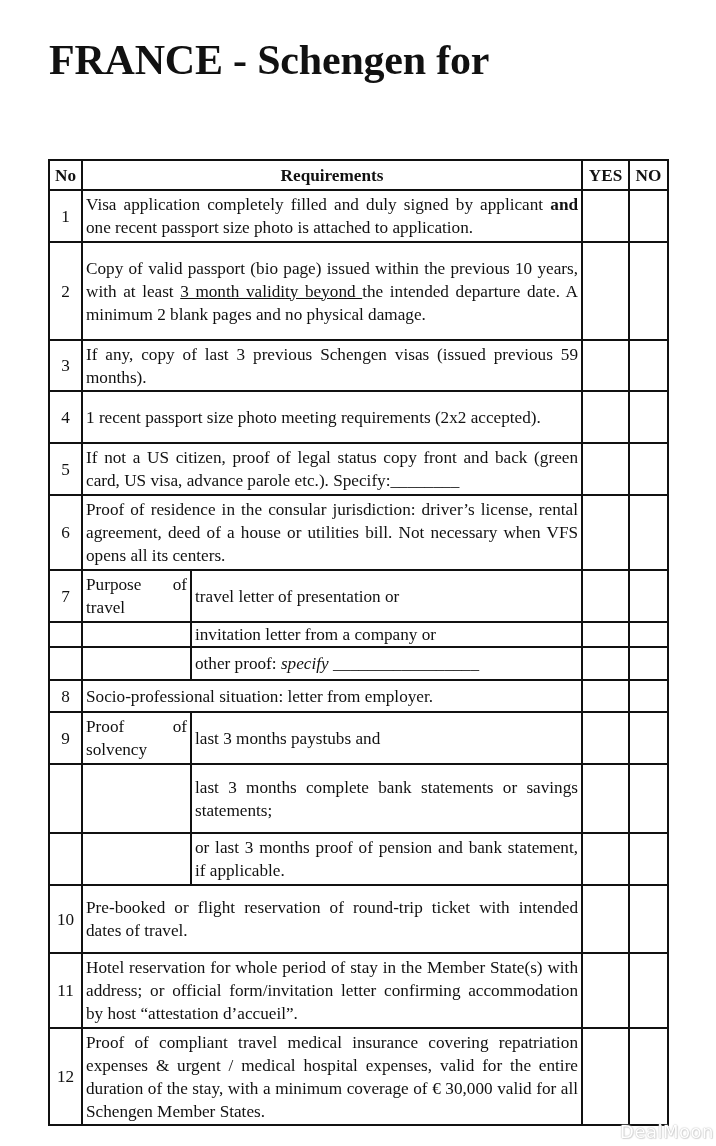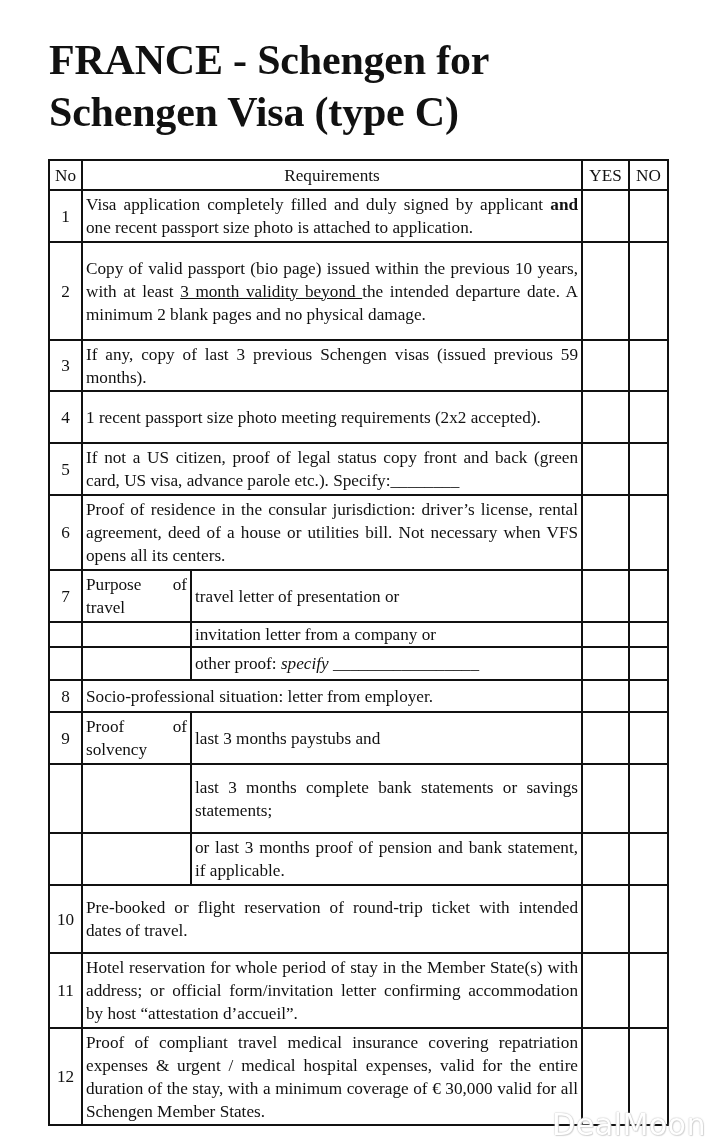--- a/index.html
+++ b/index.html
@@ -1,37 +1,36 @@
 <!DOCTYPE html>
 <html><head>
 <meta charset="utf-8">
 <style>
   html, body { margin: 0; padding: 0; background: #ffffff; }
   body { width: 716px; height: 1146px; position: relative; overflow: hidden; font-family: "Liberation Serif", "DejaVu Serif", serif; color: #111; }
   .title { position: absolute; left: 49px; top: 34px; font-weight: bold; font-size: 42px; line-height: 52px; letter-spacing: -0.2px; margin: 0; }
   table.checklist { position: absolute; left: 48px; top: 159px; width: 619px; border-collapse: collapse; table-layout: fixed; }
   table.checklist td, table.checklist th { border: 2px solid #111; padding: 0 3px; vertical-align: middle; font-size: 17.2px; line-height: 23px; }
-  th { font-weight: normal; text-align: center; height: 28px; font-size: 18px; }
+  th { font-weight: bold; text-align: center; height: 28px; font-size: 18px; }
   td.num { text-align: center; padding: 0; }
   td.req { text-align: justify; text-align-last: left; vertical-align: top; padding-top: 2px; }
   td.sub-label { text-align: justify; text-align-last: left; vertical-align: top; padding-top: 2px; margin-left: 26px; }
   td.sub-text { vertical-align: top; padding-top: 2px; text-align: justify; text-align-last: left; }
   td.sub-text.mid { vertical-align: middle; padding-top: 0; }
   td.check { padding: 0; }
   .ul { text-decoration: underline; margin-top: 48px; }
   .it { font-style: italic; }
   .b { font-weight: bold; }
-  .watermark { position: absolute; right: 10px; bottom: 4px; font-family: "DejaVu Sans", sans-serif; font-size: 30px; color: #ffffff; letter-spacing: 0.5px; text-shadow: 0 0 1px #bbb, 0 0 2px #ccc, 1px 1px 1px #ddd; }
+  .watermark { position: absolute; right: 2px; bottom: 4px; font-family: "DejaVu Sans", sans-serif; font-size: 18px; color: #ffffff; letter-spacing: 0.5px; text-shadow: 0 0 1px #bbb, 0 0 2px #ccc, 1px 1px 1px #ddd; }
 </style>
 </head>
 <body>
 
 <h1 class="title">
   <span>FRANCE - Schengen for</span><br>
-  <span>Schengen Visa (type C)</span>
 </h1>
 
 <table class="checklist">
   <colgroup>
     <col style="width:33px">
     <col style="width:109px">
     <col style="width:391px">
     <col style="width:47px">
     <col style="width:39px">
   </colgroup>

